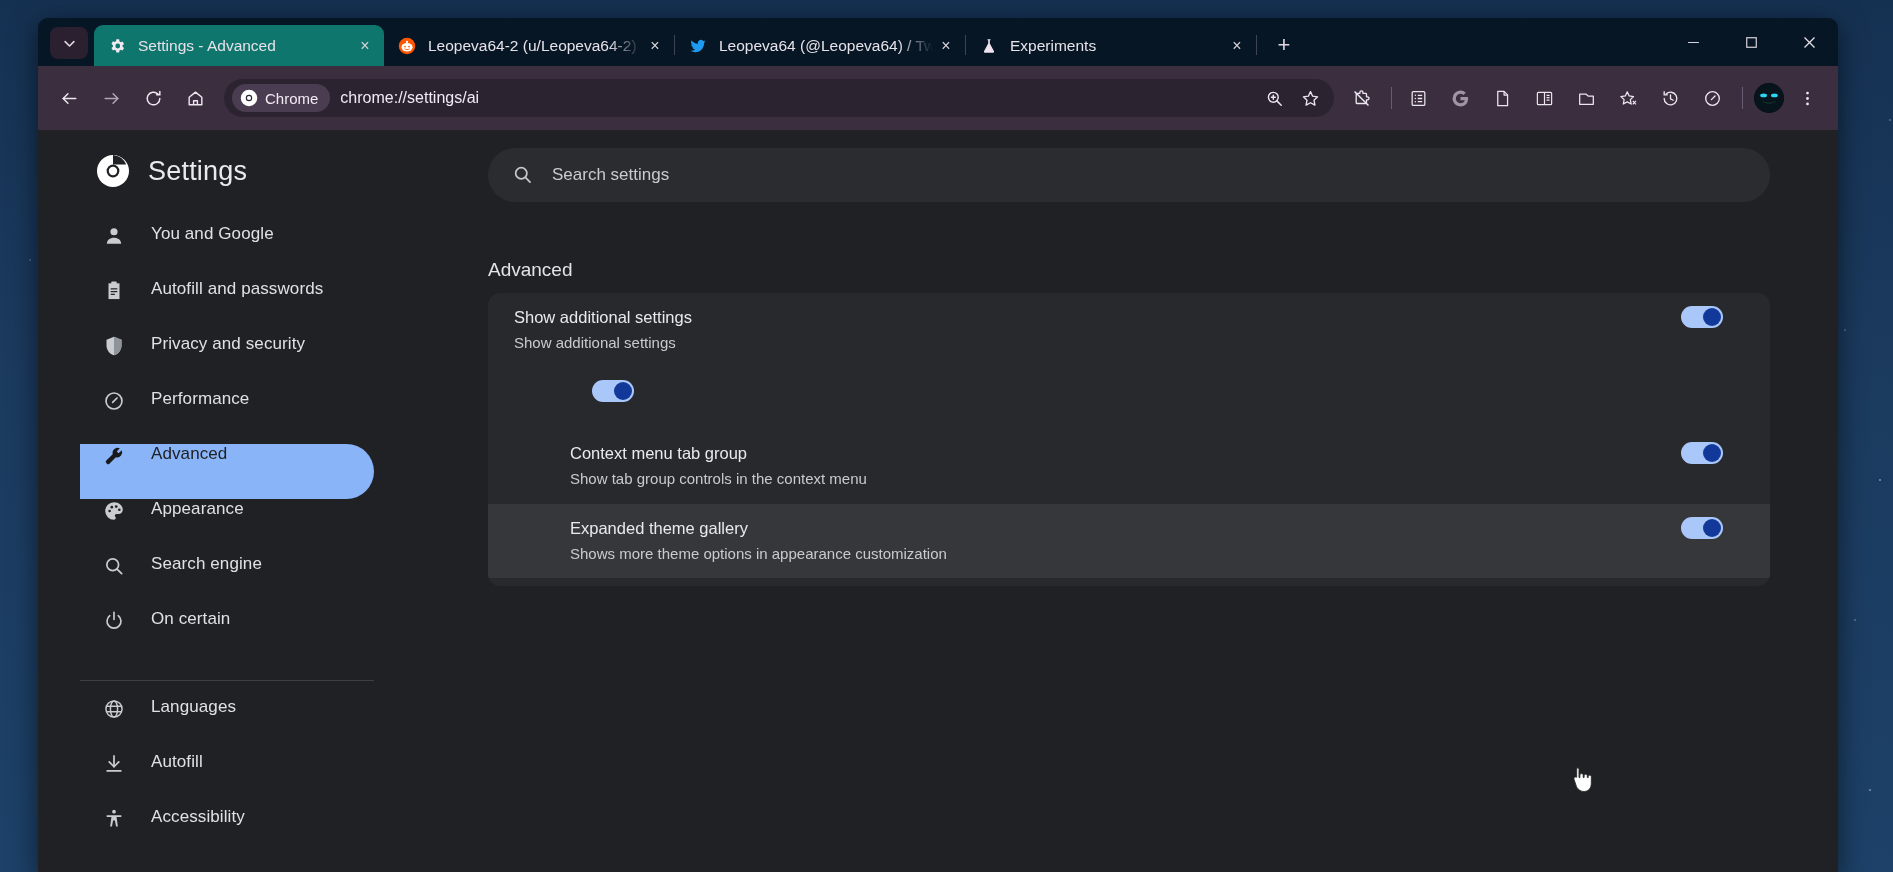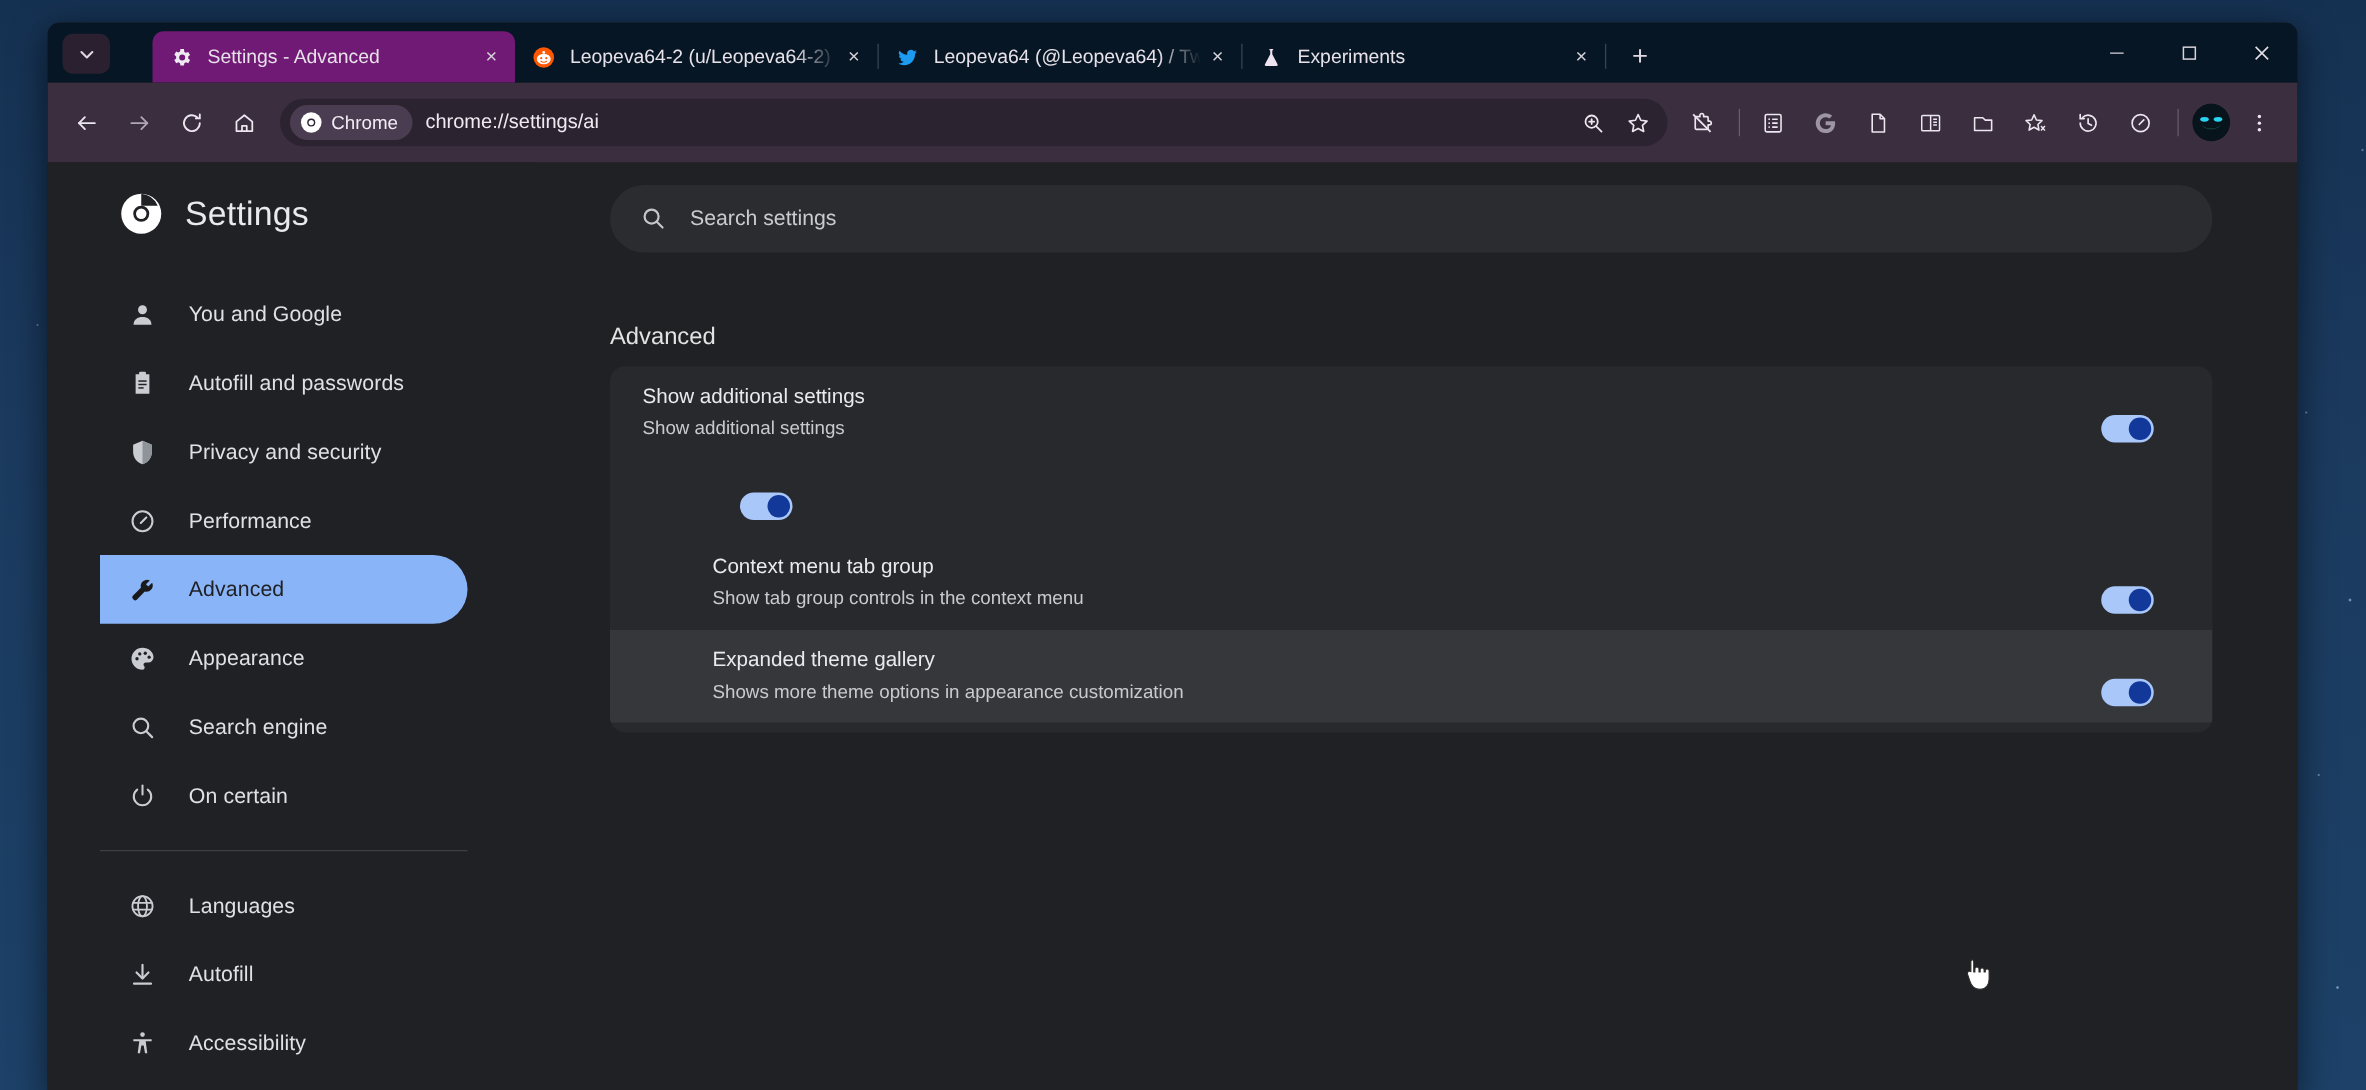--- a/index.html
+++ b/index.html
@@ -54,21 +54,21 @@
   .tab {
     position: relative;
     height: 41px;
     display: flex; align-items: center;
     padding: 0 6px 0 14px;
     border-radius: 9px 9px 0 0;
     flex: 0 0 auto;
     color: #e7e2e9;
     font-size: 15.5px;
   }
-  .tab.active { background: #701a75; width: 290px; margin-left: 28px; }
+  .tab.active { background: #0f766e; width: 290px; }
   .tab.inactive { width: 290px; }
   .tab .favicon {
     width: 18px; height: 18px;
     margin-right: 12px;
     flex: 0 0 auto;
     display: flex; align-items: center; justify-content: center;
   }
   .tab .tab-title {
     flex: 1 1 auto;
     white-space: nowrap; overflow: hidden;
@@ -190,21 +190,21 @@
     display: flex; align-items: center;
     height: 62px;
     padding-left: 58px;
   }
   #settings-header .logo { width: 34px; height: 34px; margin-right: 18px; flex:0 0 auto;}
   #settings-header .title {
     font-size: 27px; color: #e8eaed; font-weight: 400; letter-spacing: .2px;
   }
   #nav-list { margin-top: 22px; }
   .nav-item {
-    display: flex; align-items: center;
+    display: flex; 
     height: 55px;
     margin: 0 54px 0 42px;
     padding-left: 22px;
     border-radius: 0 28px 28px 0;
     color: #dfe1e5;
   }
   .nav-item .nav-ico {
     width: 24px; height: 24px; margin-right: 25px; flex: 0 0 auto;
     display: flex; align-items: center; justify-content: center;
     color: #c9ccd1;
@@ -245,21 +245,21 @@
     font-size: 19px; color: #e3e3e3; font-weight: 400;
   }
   #settings-card {
     margin: 0 68px 0 60px;
     background: #28292c;
     border-radius: 12px;
     overflow: hidden;
     padding-bottom: 8px;
   }
   .set-row {
-    display: flex; align-items: flex-end;
+    display: flex; align-items: flex-start;
     padding: 13px 47px 13px 26px;
     min-height: 62px;
     gap: 28px;
   }
   .set-row.indented { padding-left: 82px; }
   .set-row.hovered { background: #36373a; }
   .set-text { flex: 1 1 auto; min-width: 0; }
   .set-title {
     font-size: 16.5px; color: #e8eaed; line-height: 1.45;
   }

